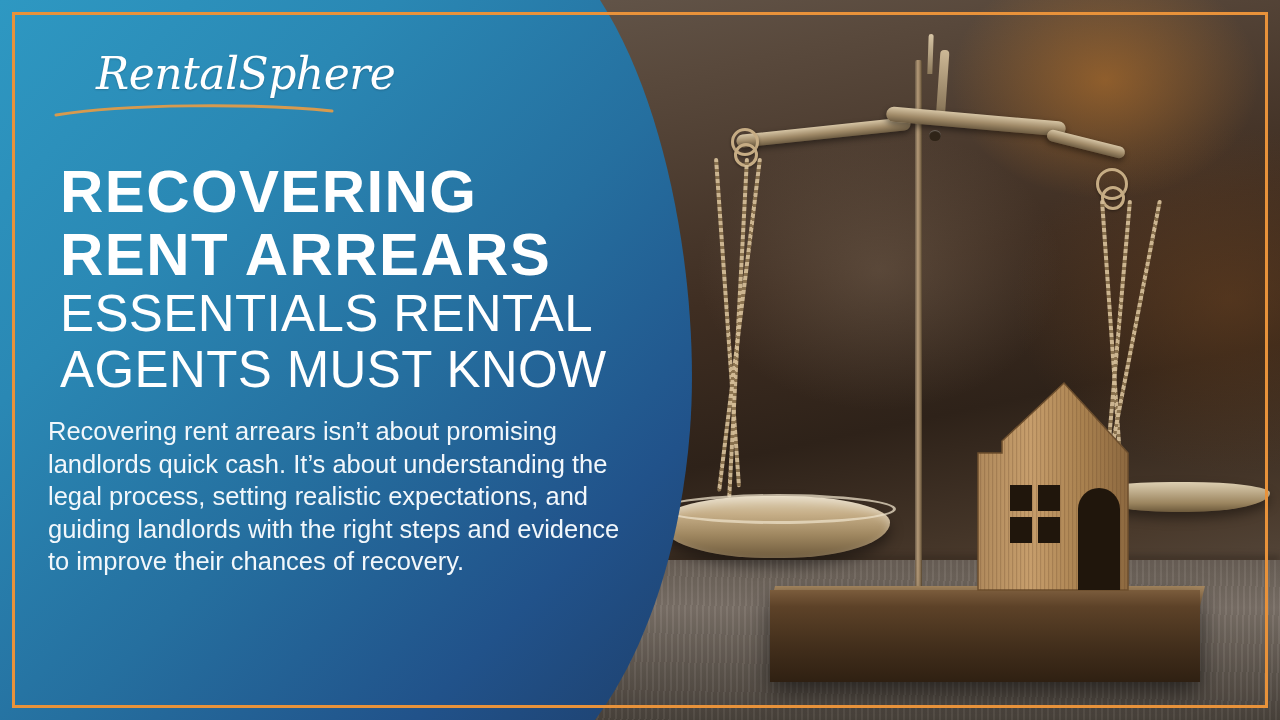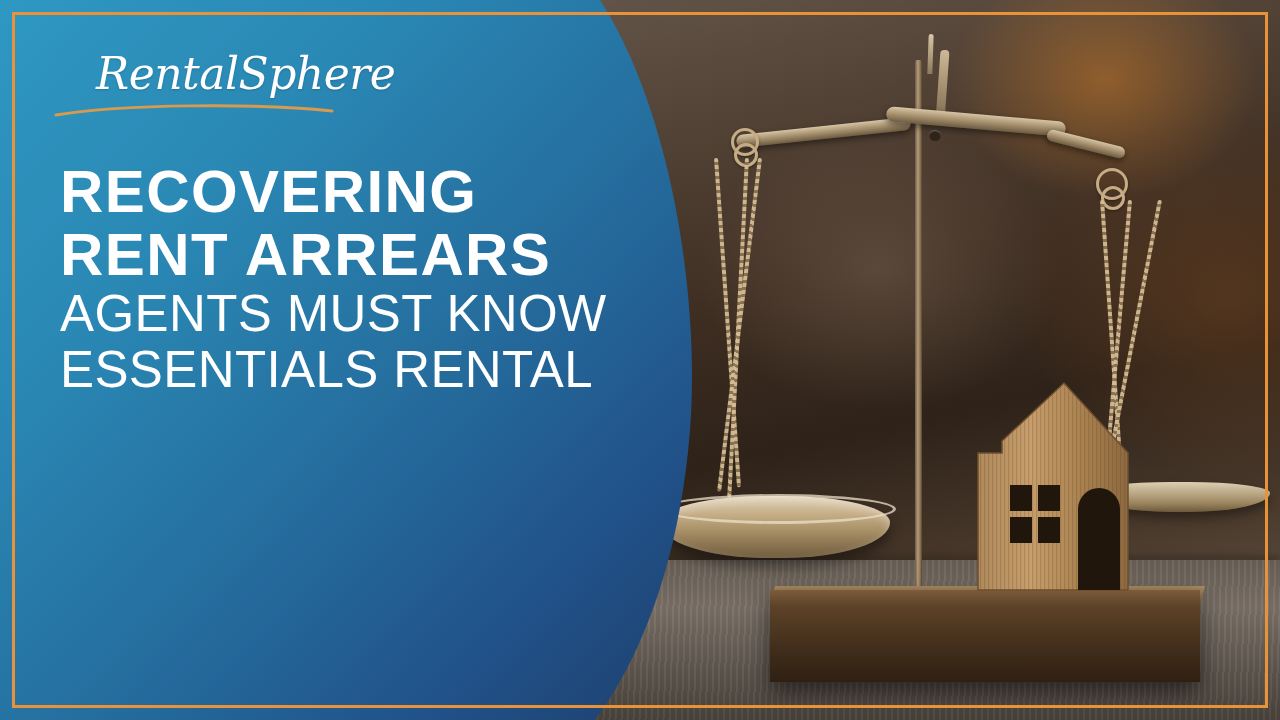--- a/index.html
+++ b/index.html
@@ -313,21 +313,22 @@
       <div class="logo-swoosh">
         <svg viewBox="0 0 280 16" preserveAspectRatio="none" aria-hidden="true">
           <path d="M2 13 C 70 2, 200 1, 278 9" fill="none" stroke="#d79a4e" stroke-width="3" stroke-linecap="round"></path>
         </svg>
       </div>
     </div>
 
     <div class="headline">
       <h1 class="headline-bold">RECOVERING</h1>
       <h1 class="headline-bold">RENT ARREARS</h1>
+      <h2 class="headline-light">ESSENTIALS RENTAL</h2>
       <h2 class="headline-light">AGENTS MUST KNOW</h2>
-      <h2 class="headline-light">ESSENTIALS RENTAL</h2>
     </div>
 
+    <p class="body-copy">Recovering rent arrears isn’t about promising landlords quick cash. It’s about understanding the legal process, setting realistic expectations, and guiding landlords with the right steps and evidence to improve their chances of recovery.</p>
   </div>
 
   <div class="frame"></div>
 
 </div>
 
 </body></html>

